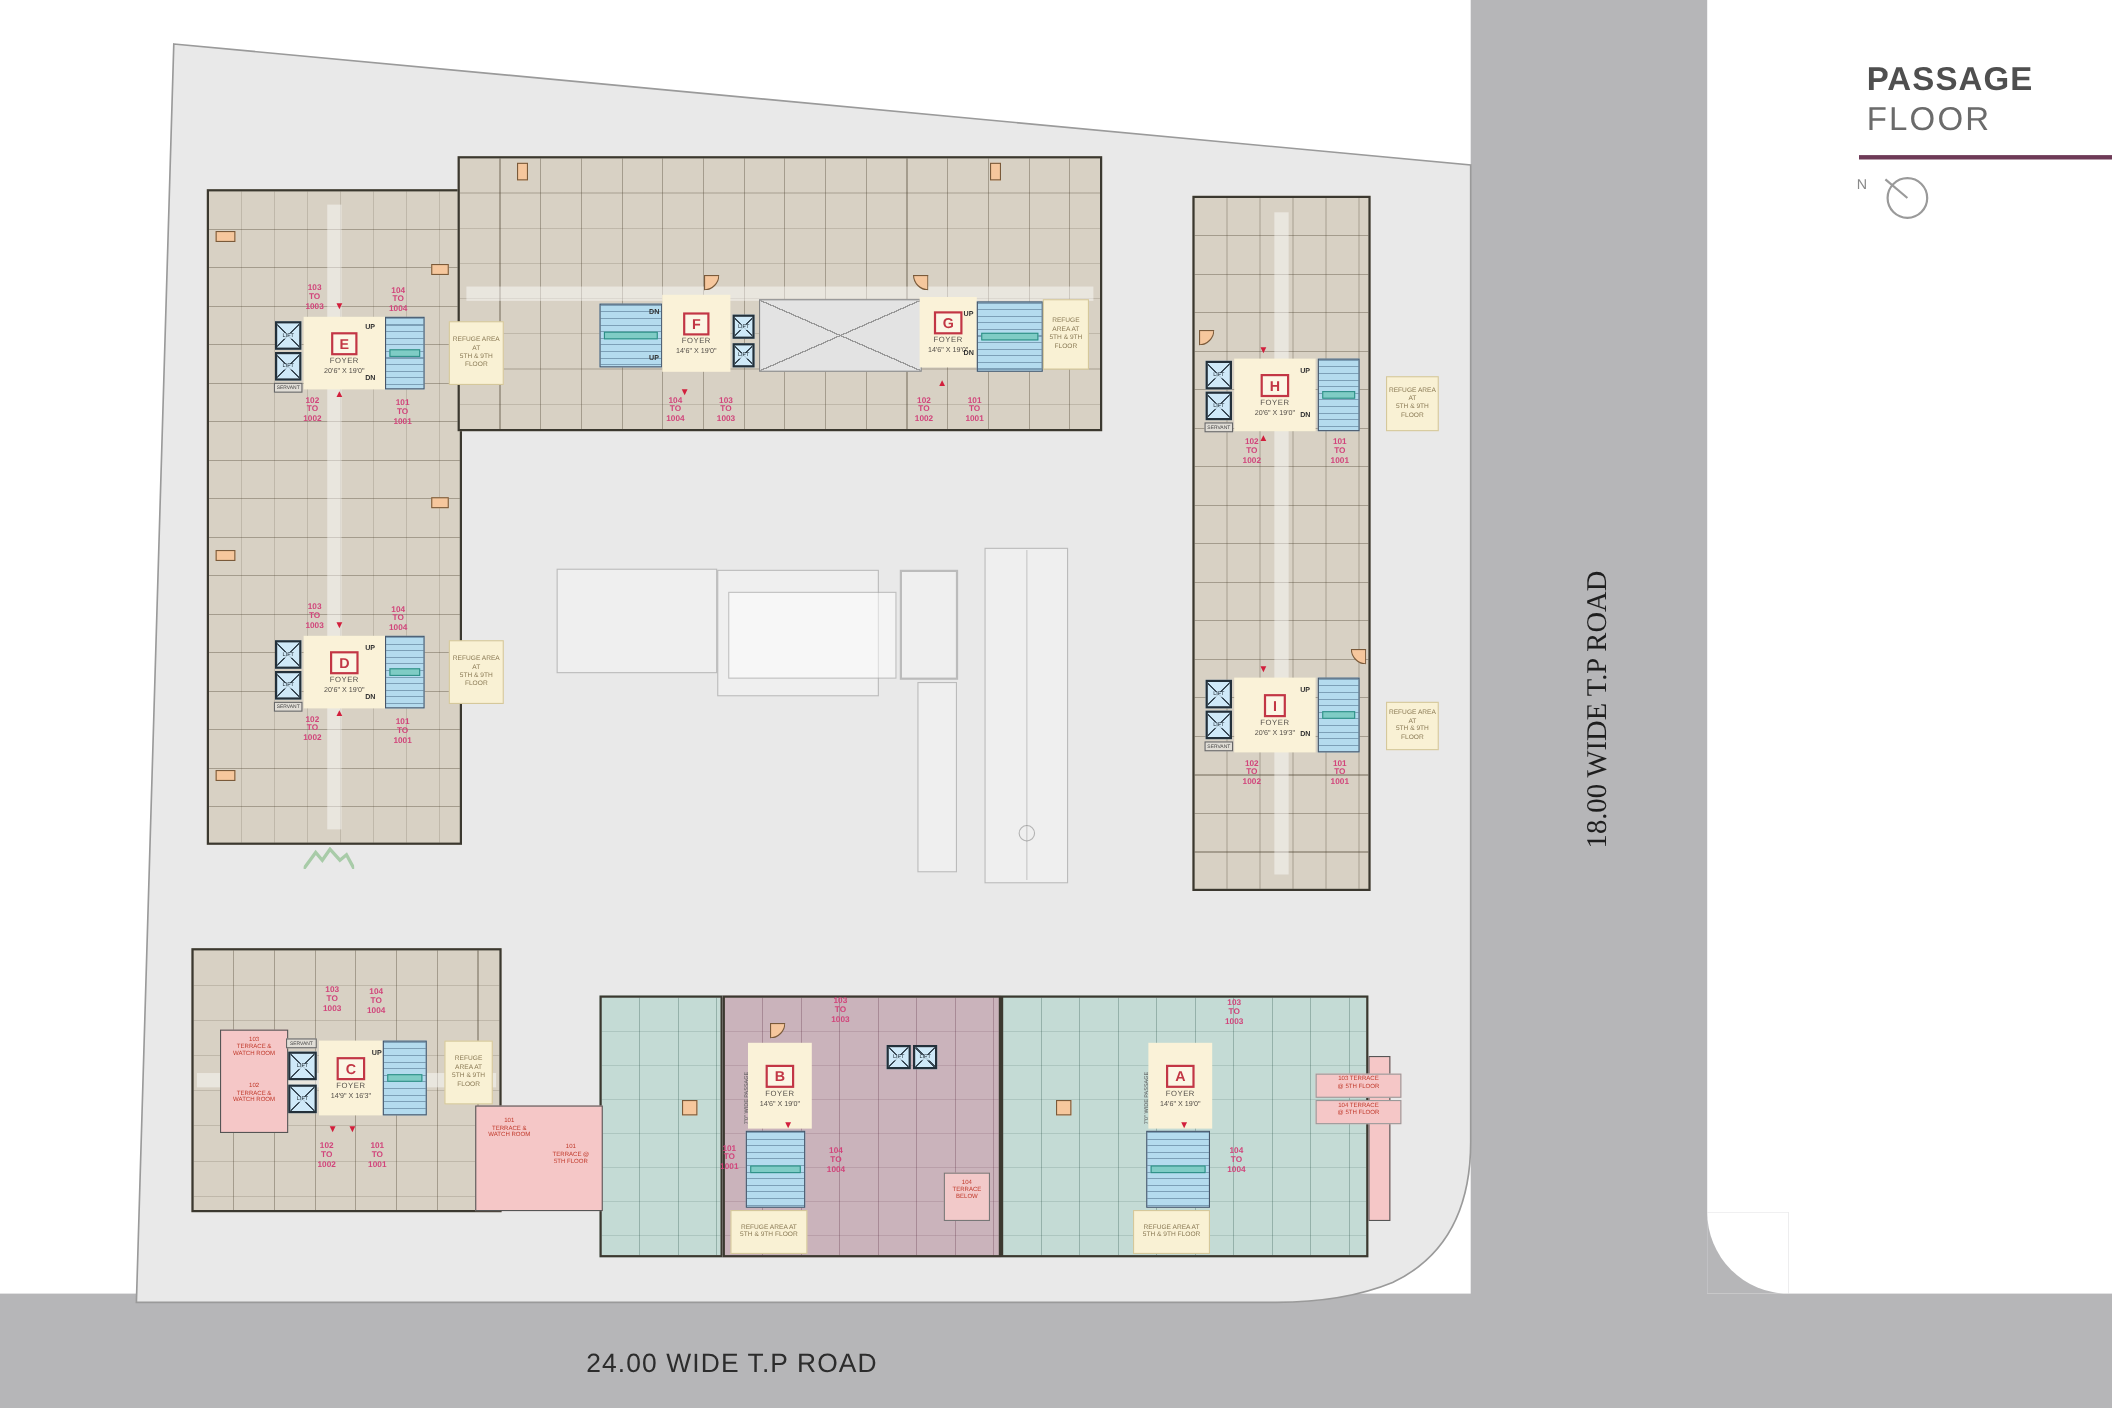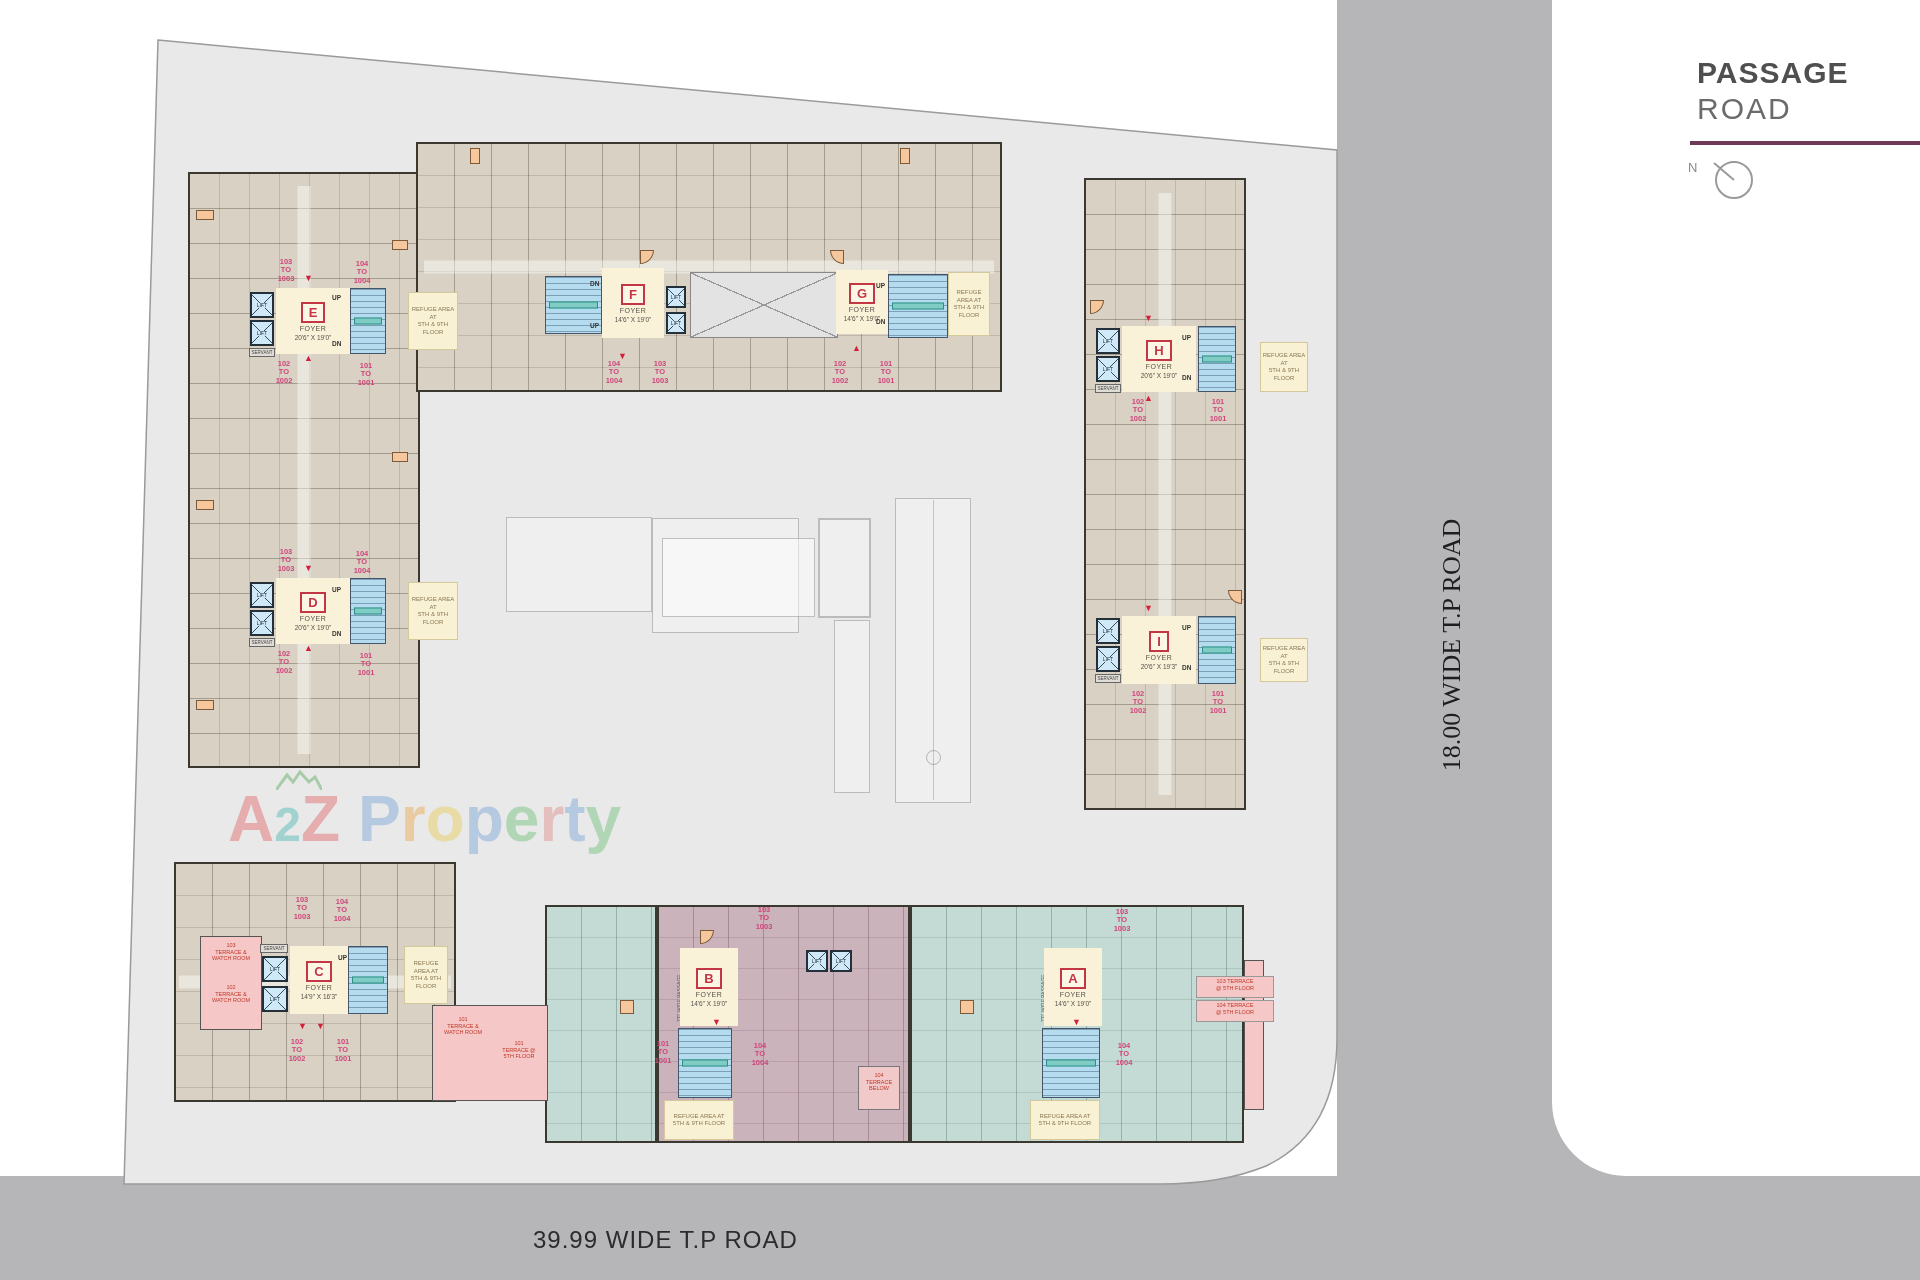--- a/index.html
+++ b/index.html
@@ -405,29 +405,26 @@
   <div class="balc" style="left:900px;top:148px;width:10px;height:16px;"></div>
   <div class="balc" style="left:1090px;top:300px;width:14px;height:14px;border-bottom-right-radius:100%;"></div>
   <div class="balc" style="left:1228px;top:590px;width:14px;height:14px;border-bottom-left-radius:100%;"></div>
   <div class="balc" style="left:700px;top:930px;width:14px;height:14px;border-bottom-right-radius:100%;"></div>
   <div class="balc" style="left:960px;top:1000px;width:14px;height:14px;"></div>
   <div class="balc" style="left:620px;top:1000px;width:14px;height:14px;"></div>
 
   <svg width="46" height="20" style="position:absolute;left:276px;top:770px;opacity:.45;">
     <polyline points="0,20 11,5 17,12 24,2 33,12 39,7 46,20" fill="none" stroke="#5aa85a" stroke-width="3"></polyline>
   </svg>
-  <div class="wm-center">
-    <span class="c0">A</span><span class="c1">2</span><span class="c2">Z</span><span class="c3">P</span><span class="c4">r</span><span class="c5">o</span><span class="c6">p</span><span class="c7">e</span><span class="c8">r</span><span class="c9">t</span><span class="c10">y</span>
-  </div>
-
-  <div class="road-label-b">39.99 WIDE T.P ROAD</div>
+
+  <div class="road-label-b">24.00 WIDE T.P ROAD</div>
   <div class="road-label-r">18.00 WIDE T.P ROAD</div>
 
   <div class="title1">PASSAGE</div>
-  <div class="title2">ROAD</div>
+  <div class="title2">FLOOR</div>
   <div class="rule"></div>
   <div class="nlabel">N</div>
   <svg width="52" height="52" style="position:absolute;left:1706px;top:152px;">
     <circle cx="28" cy="28" r="18" fill="none" stroke="#9a9a9a" stroke-width="2"></circle>
     <line x1="28" y1="28" x2="8" y2="11" stroke="#9a9a9a" stroke-width="2"></line>
   </svg>
 
 </div>
 
 </body></html>

